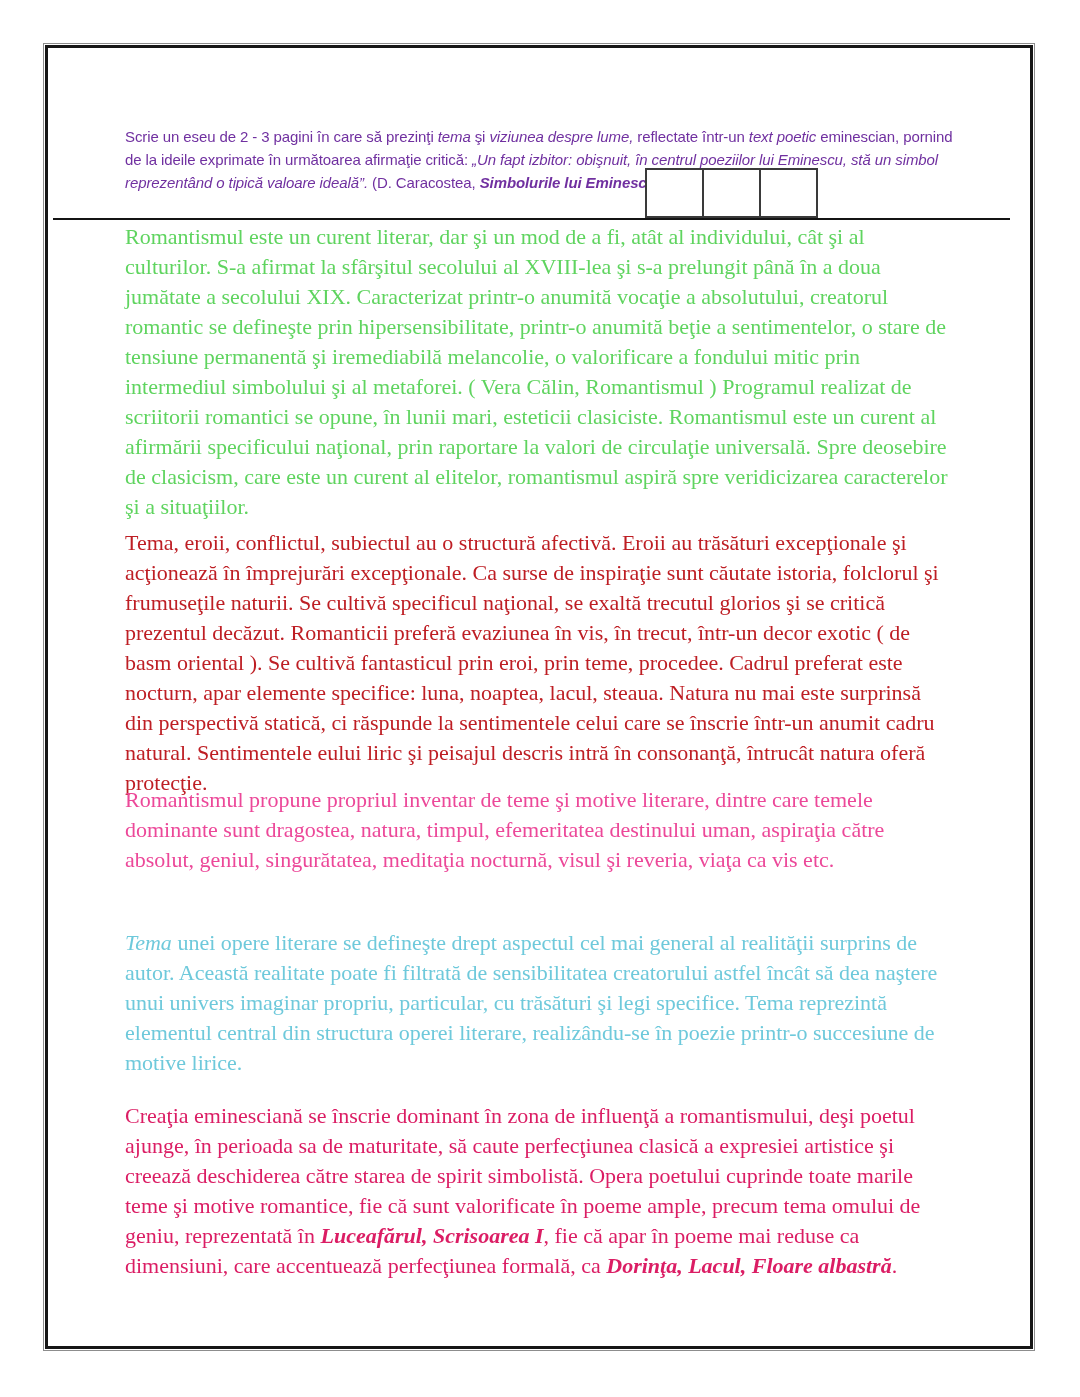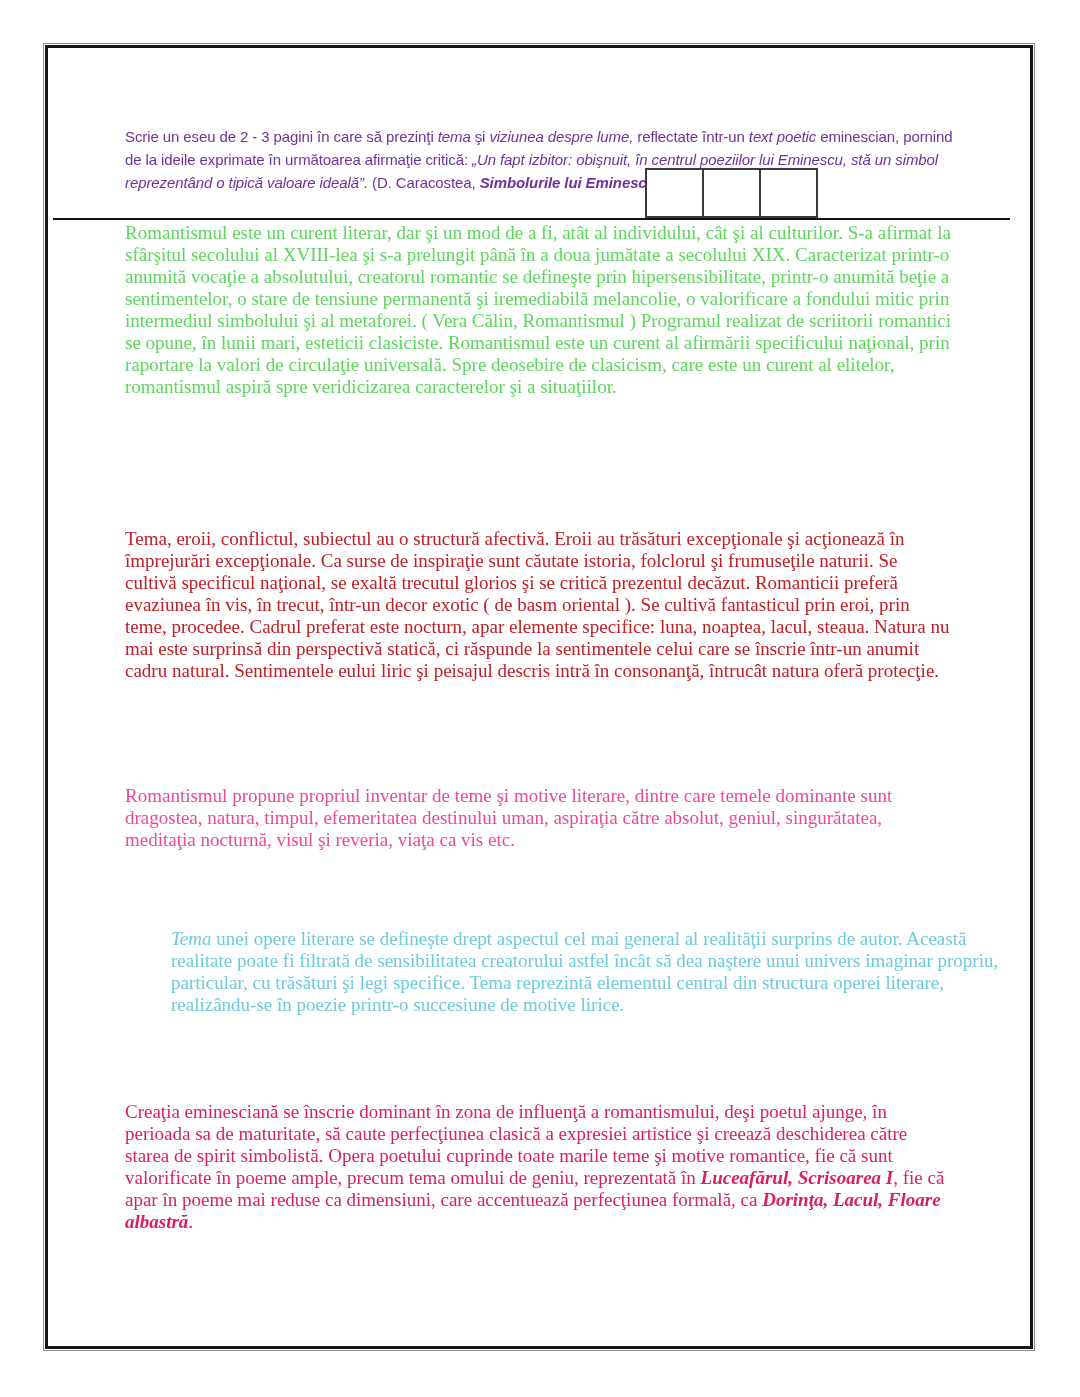--- a/index.html
+++ b/index.html
@@ -49,28 +49,28 @@
     position: absolute;
     left: 53px; top: 218px;
     width: 957px; height: 2px;
     background: #141414;
     z-index: 2;
   }
   .para {
     position: absolute;
     left: 125px;
     width: 828px;
-    font-size: 19px;
-    line-height: 22px;
+    font-size: 22px;
+    line-height: 30px;
     text-align: left;
   }
   .p-0 { top: 222px; }
   .p-1 { top: 528px; }
   .p-2 { top: 785px; }
-  .p-3 { top: 928px; margin-left: 46px; }
+  .p-3 { top: 928px; }
   .p-4 { top: 1101px; }
 </style>
 </head>
 <body>
 
 <div class="canvas">
 
   <div class="frame">
     <div class="frame-inner"></div>
   </div>

